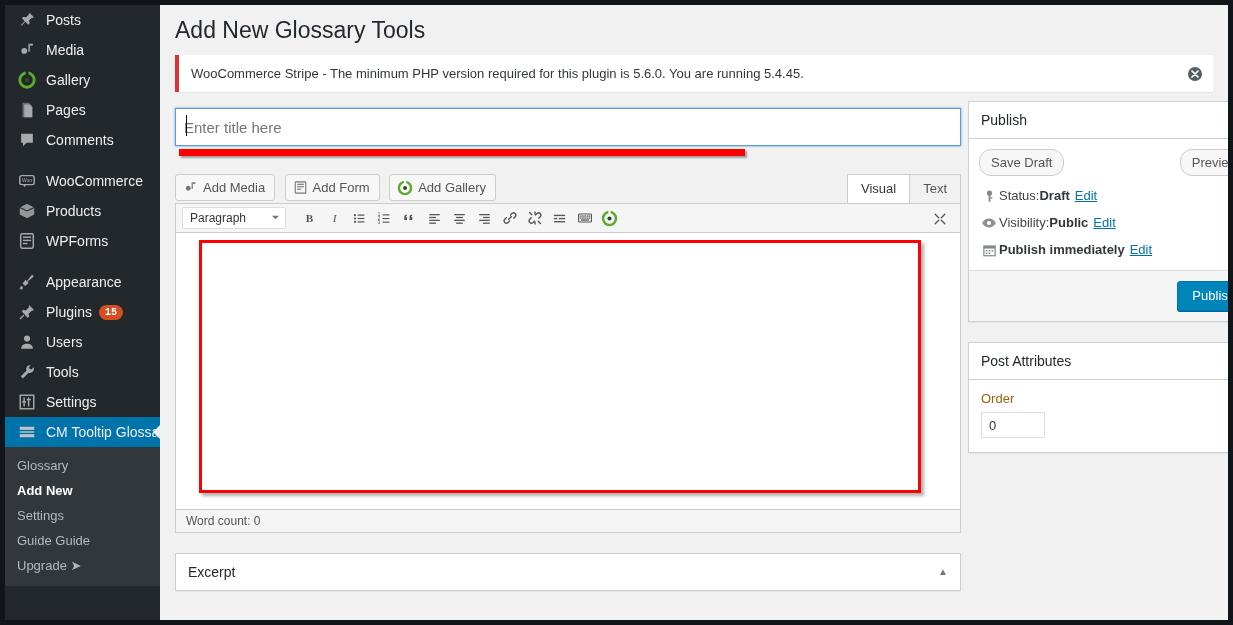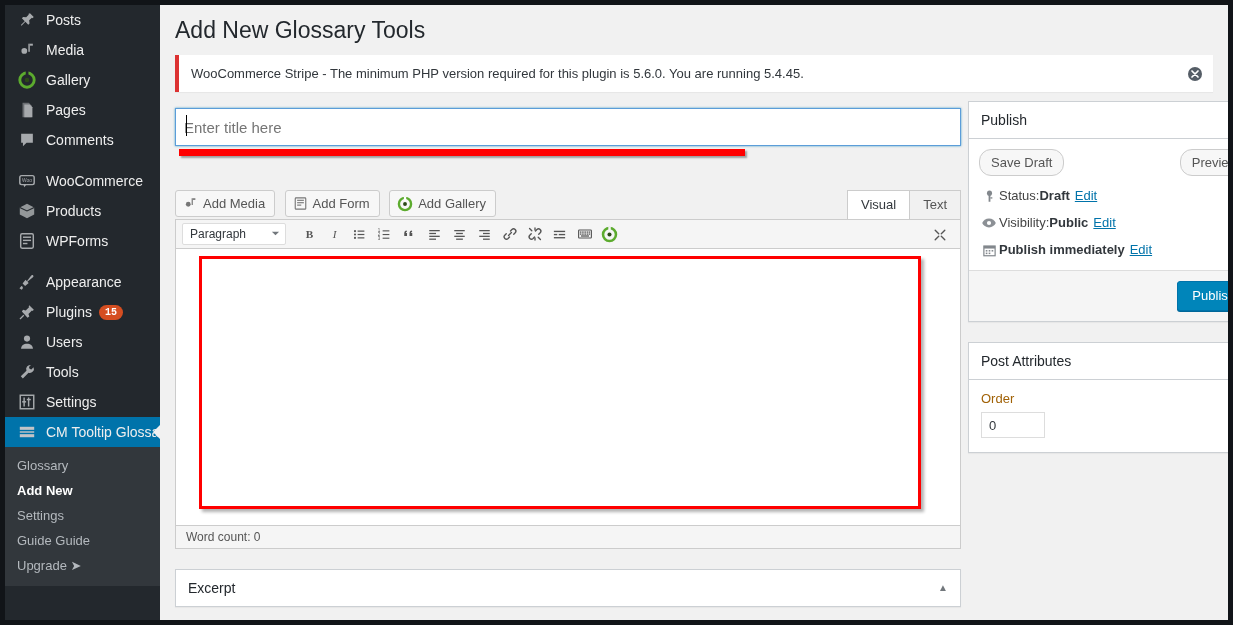--- a/index.html
+++ b/index.html
@@ -84,21 +84,21 @@
   #title-caret {
     position: absolute; left: 11px; top: 14px; width: 1px; height: 21px;
     background: #000;
   }
   #title-underline-annot {
     position: absolute; left: 4px; top: 48px; width: 566px; height: 7px;
     background: #f00; box-shadow: 2px 2px 2px rgba(0,0,0,.35);
   }
 
   
-  #editor-wrap { margin-top: 44px; position: relative; }
+  #editor-wrap { margin-top: 28px; position: relative; }
   #media-bar { height: 29px; position: relative; }
   .mediabtn {
     display: inline-flex; align-items: center; height: 27px;
     background: #f7f7f7; border: 1px solid #ccc; border-radius: 3px;
     font-size: 13px; color: #555; padding: 0 9px 0 7px; margin-right: 5px;
     vertical-align: top;
   }
   .mediabtn .mb-ico { margin-right: 5px; display: flex; align-items: center; }
   #qt-tabs { position: absolute; right: 0; bottom: -1px; display: flex; }
   .qt-tab {

